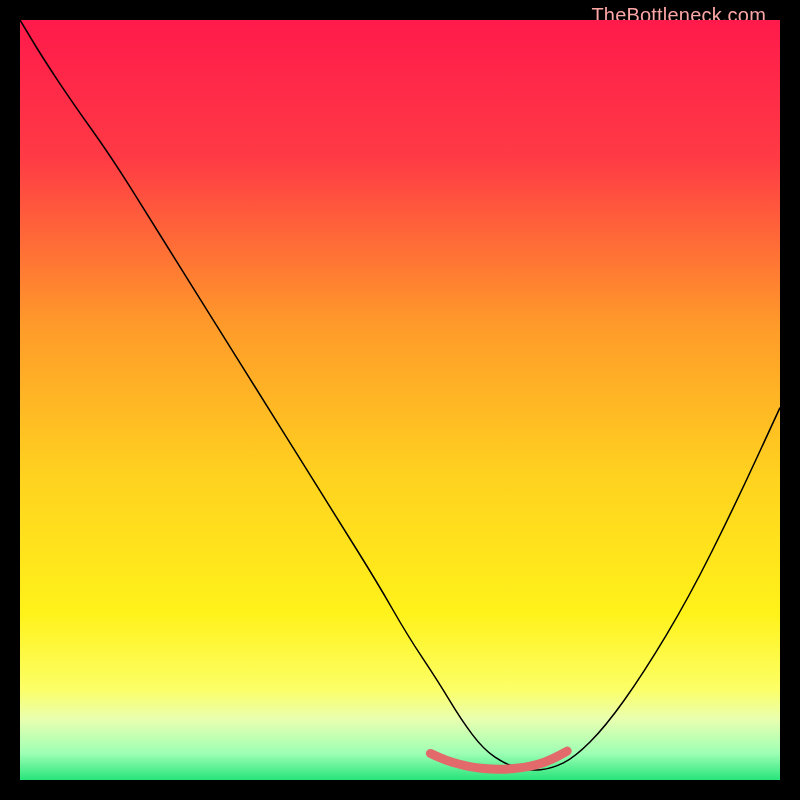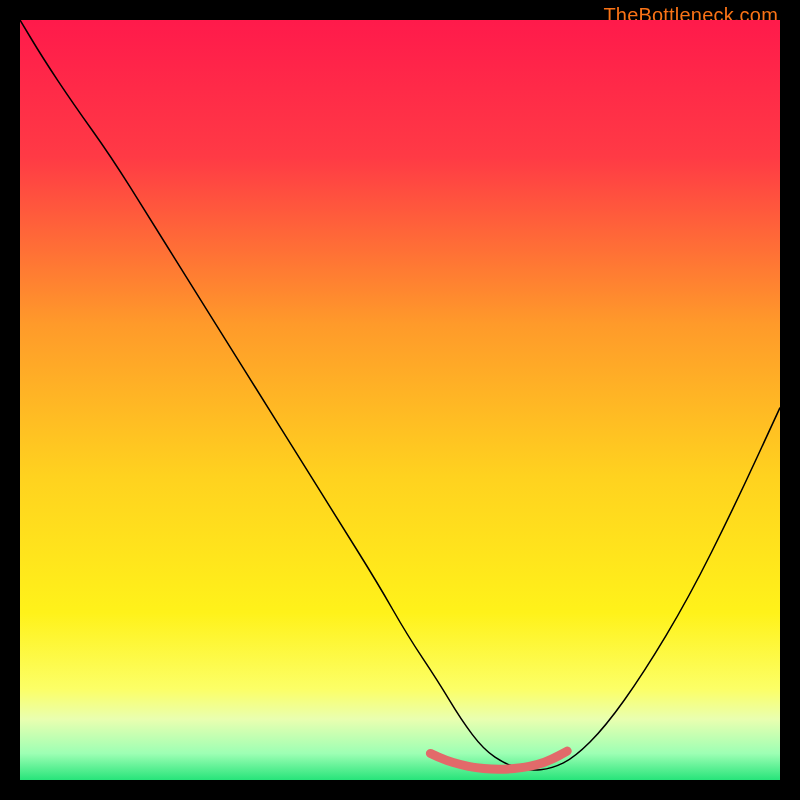--- a/index.html
+++ b/index.html
@@ -29,22 +29,22 @@
     position: absolute;
     inset: 0;
   }
   .curve-layer {
     position: absolute;
     inset: 0;
   }
   .watermark {
     position: absolute;
     top: 4px;
-    right: 22px;
-    color: #f97316;
+    right: 34px;
+    color: #fca5a5;
     font-size: 20px;
     letter-spacing: 0.2px;
     user-select: none;
   }
 </style>
 </head>
 <body>
 
 <div class="stage">
   <div class="watermark">TheBottleneck.com</div>

